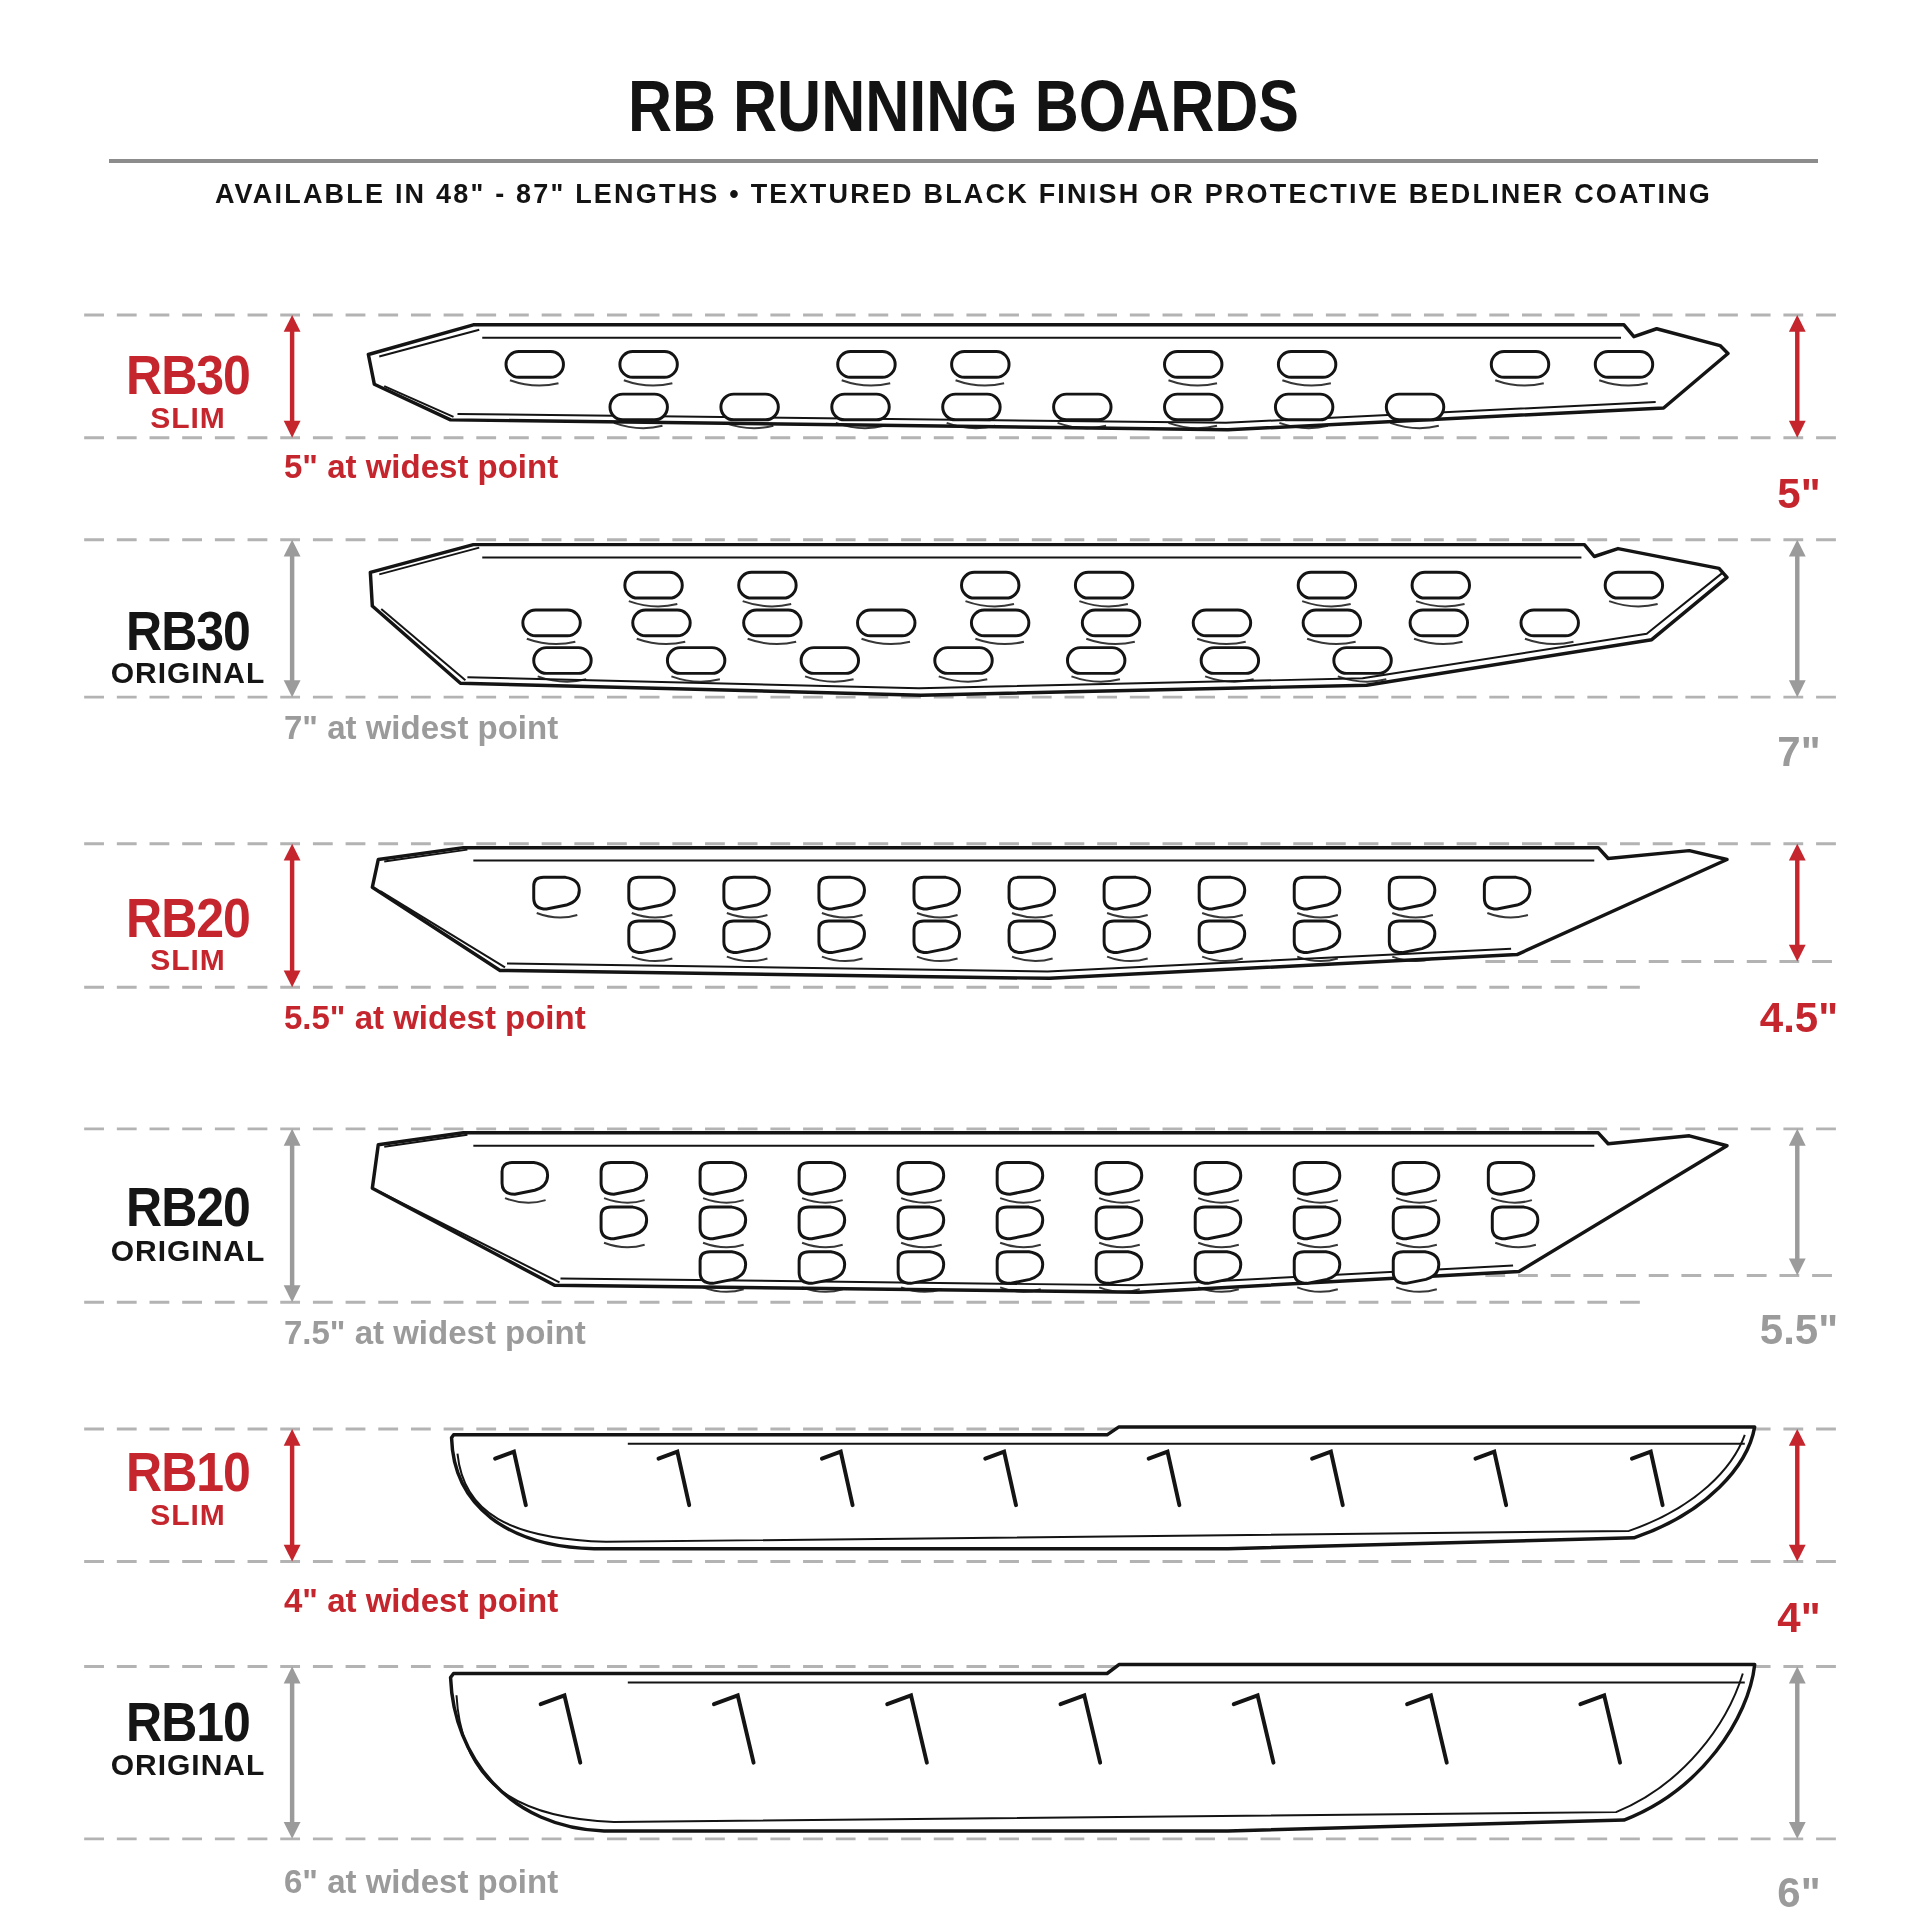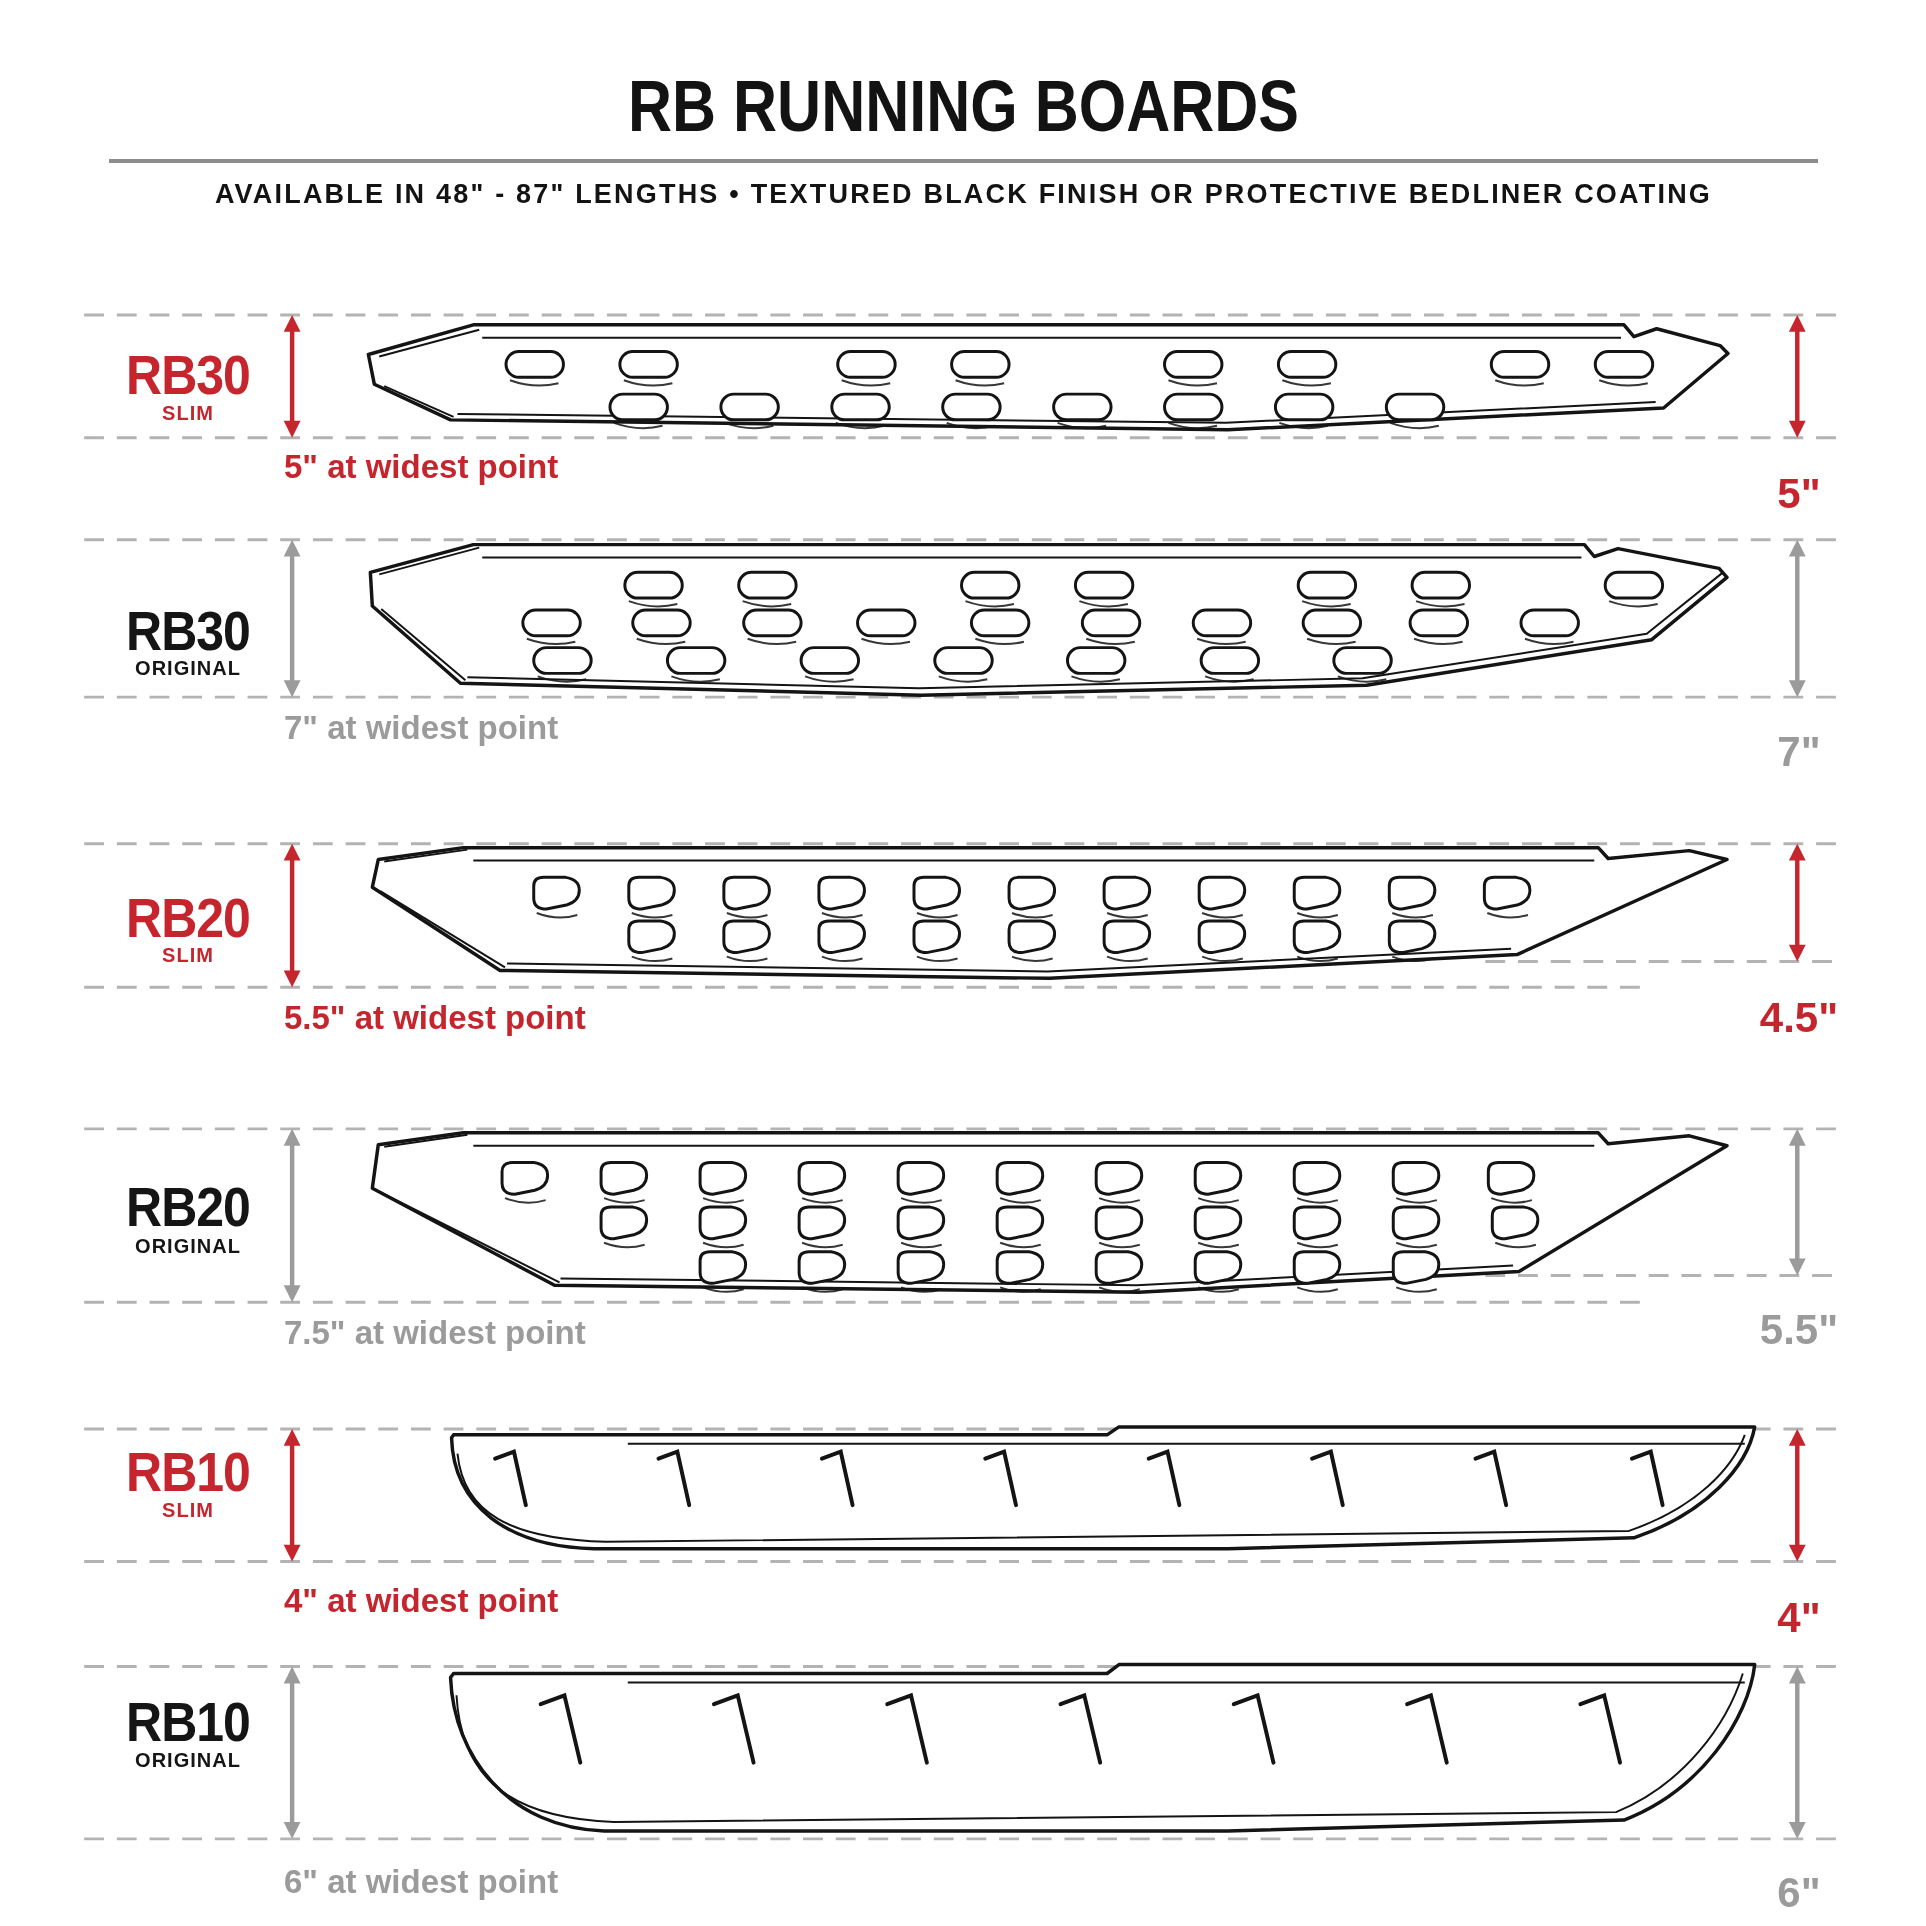--- a/index.html
+++ b/index.html
@@ -11,21 +11,21 @@
   .title{left:0;top:65px;width:1927px;text-align:center;font-size:61px;font-weight:800;
          color:#131313;letter-spacing:0px;transform:scaleY(1.18);transform-origin:top center;
          white-space:nowrap;}
   .divider{left:109px;top:159px;width:1709px;height:4px;background:#8c8c8c;}
   .subtitle{left:0;top:179px;width:1927px;text-align:center;font-size:27px;font-weight:700;
             color:#131313;letter-spacing:2.2px;white-space:nowrap;}
 
   
   .mlabel{left:87px;width:202px;text-align:center;font-weight:700;line-height:1;}
   .model{font-size:50px;letter-spacing:-1px;transform:scaleY(1.1);transform-origin:top center;}
-  .variant{font-size:20px;letter-spacing:1px;}
+  .variant{font-size:30px;letter-spacing:1px;}
   .slim-c{color:var(--accent-red,#C5262E);}
   .orig-c{color:#151515;}
   .gray-c{color:var(--muted-gray,#9B9B9B);}
 
   
   .caption{left:284px;font-size:33px;font-weight:700;white-space:nowrap;line-height:1;}
   
   .rdim{left:1715px;width:168px;text-align:center;font-size:42px;font-weight:700;line-height:1;}
 
   

